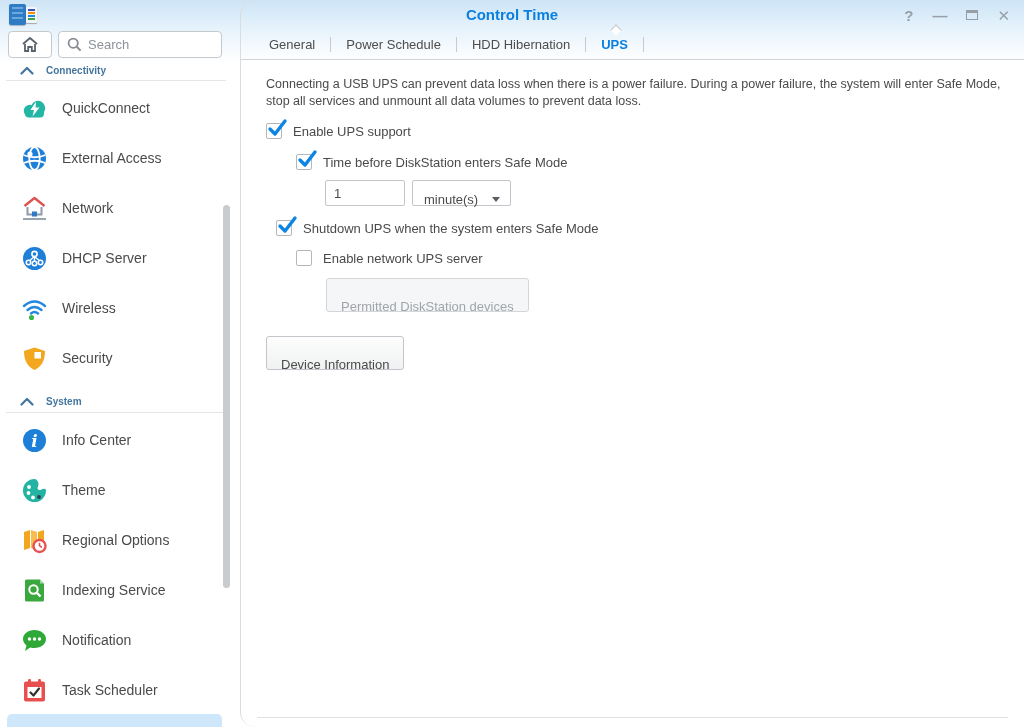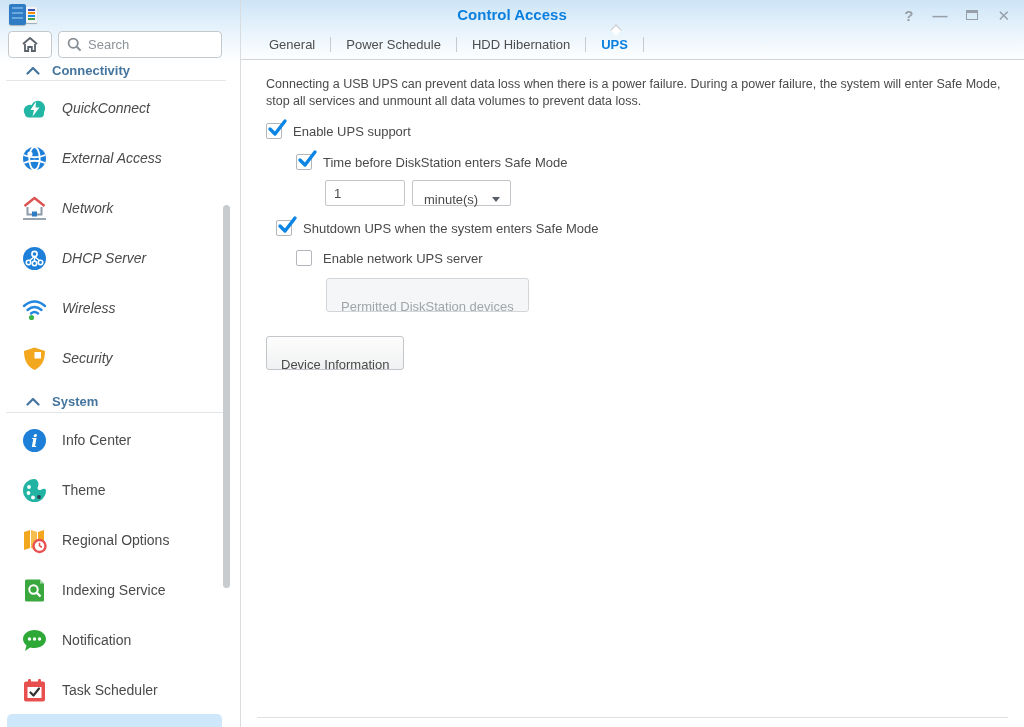--- a/index.html
+++ b/index.html
@@ -24,34 +24,34 @@
   .wc-glyph { font-size:15px; font-weight:bold; cursor:default; line-height:1; }
   .wc-max { width:12px; height:10px; border:1px solid #97a0a8; border-top-width:3px; }
 
   
   .sidebar { position:absolute; left:0; top:30px; width:240px; height:697px; overflow:hidden; }
   .home-btn { position:absolute; left:8px; top:1px; width:44px; height:27px; background:#fff; border:1px solid #c5c9cc; border-radius:4px; display:flex; align-items:center; justify-content:center; }
   .search-box { position:absolute; left:58px; top:1px; width:164px; height:27px; background:#fff; border:1px solid #c5c9cc; border-radius:4px; display:flex; align-items:center; padding:0 8px; }
   .search-box input { border:none; outline:none; width:110px; font-size:13px; color:#4c1d95; margin-left:6px; background:transparent; font-family:inherit; }
   .search-box input::placeholder { color:#8d939a; }
 
-  .sec-header { position:absolute; left:0; width:232px; height:18px; display:flex; align-items:center; padding-left:26px; color:#44759e; font-size:13px; font-weight:bold; }
+  .sec-header { position:absolute; left:0; width:232px; height:18px; display:flex; align-items:center; padding-left:20px; color:#44759e; font-size:10px; font-weight:bold; }
   .sec-header svg { margin-right:12px; }
   .side-divider { position:absolute; left:6px; width:220px; height:1px; background:#e2e6e9; }
 
   .side-group { position:absolute; left:0; width:232px; }
   .side-item { height:50px; display:flex; align-items:center; padding-left:21px; cursor:pointer; }
   .side-item .ico { width:27px; height:27px; flex:none; margin-right:14px; }
   .side-item .lbl { font-size:14px; color:#4a4a4a; }
 
   .selected-partial { position:absolute; left:7px; top:684px; width:215px; height:40px; background:#cfe7fa; border-radius:5px; }
   .scroll-thumb { position:absolute; left:223px; top:175px; width:7px; height:383px; background:#c9cccf; border-radius:4px; }
 
   
-  .main { position:absolute; left:240px; top:0; width:784px; height:727px; border-left:1px solid #dadddf; }
+  .main { position:absolute; left:240px; top:0; width:784px; height:727px; border-left:1px solid #dadddf;border-radius:15px; }
   .tabs { position:absolute; left:0; top:30px; width:100%; height:30px; display:flex; align-items:center; padding-left:13px; border-bottom:1px solid #d2d5d8; }
   .tab { padding:0 15px; font-size:13px; color:#4d4d4d; line-height:29px; cursor:pointer; white-space:nowrap; }
   .tab.active { color:#0a7fe0; font-weight:bold; }
   .tab-sep { width:1px; height:15px; background:#c8cbce; }
   .tab-notch { position:absolute; left:371px; top:26px; width:8px; height:8px; background:#fefefe; border-left:1px solid #c4c7ca; border-top:1px solid #c4c7ca; transform:rotate(45deg); }
 
   .content { position:absolute; left:0; top:60px; width:100%; padding:16px 16px 0 25px; }
   .desc { width:752px; font-size:12.5px; line-height:17px; color:#4a4a4a; }
 
   .cbrow { display:flex; align-items:center; }
@@ -90,21 +90,21 @@
           <i></i>
           <i></i>
         </span>
       <span class="card">
         <i style="background:#3f51b5"></i>
           <i style="background:#fb8c00"></i>
           <i style="background:#1e88e5"></i>
           <i style="background:#43a047"></i>
       </span>
     </div>
-    <div class="title">Control Access</div>
+    <div class="title">Control Time</div>
     <div class="win-controls">
       <span class="wc-glyph">?</span>
       <span class="wc-glyph">—</span>
       <span class="wc-max"></span>
       <span class="wc-glyph">✕</span>
     </div>
   </div>
 
   <div class="sidebar">
 
@@ -124,21 +124,21 @@
     </div>
 
     <div class="sec-header" style="top:31px;">
       <svg width="14" height="9" viewBox="0 0 14 9">
           <polyline points="1.5,7.5 7,2 12.5,7.5" fill="none" stroke="#44759e" stroke-width="2.2" stroke-linecap="round" stroke-linejoin="round"></polyline>
         </svg>
       <span>Connectivity</span>
     </div>
     <div class="side-divider" style="top:50px;"></div>
 
-    <div class="side-group" style="top:53px;font-style:italic;">
+    <div class="side-group" style="top:53px;">
 
       <div class="side-item">
         <svg class="ico" viewBox="0 0 27 27">
             <circle cx="9" cy="16" r="6.2" fill="#24b6a4"></circle>
             <circle cx="17" cy="13" r="7.2" fill="#24b6a4"></circle>
             <rect x="4" y="14" width="19" height="8.5" rx="4" fill="#24b6a4"></rect>
             <polygon points="15,6.5 9.5,15 13,15 11.5,21.5 18.5,12.5 14.6,12.5" fill="#fff"></polygon>
           </svg>
         <span class="lbl">QuickConnect</span>
       </div>

